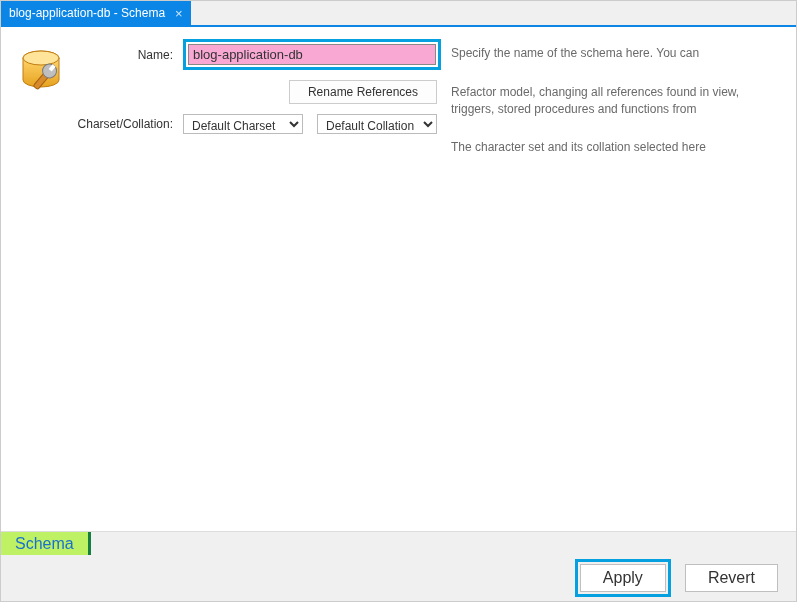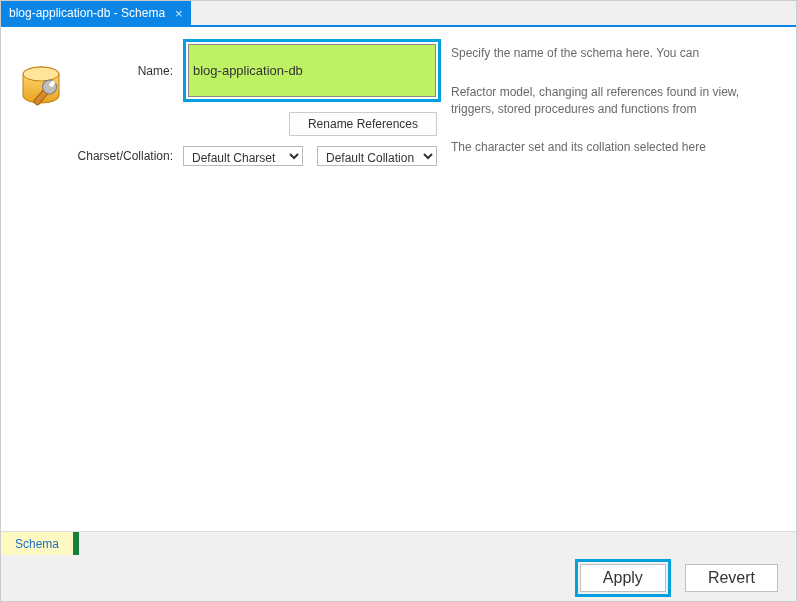--- a/index.html
+++ b/index.html
@@ -80,24 +80,24 @@
       grid-row: 1;
     }
     .hl-box {
       border: 3px solid #05a0e0;
       padding: 2px;
       display: inline-block;
     }
     .name-input {
       width: 248px;
       border: 1px solid #888;
-      padding: 18px 4px;
+      padding: 2px 4px;
       font-size: 13px;
       font-family: inherit;
-      background: #bef264;
+      background: #f9a8d4;
       color: #333;
     }
     .rename-btn {
       grid-column: 2 / span 2;
       grid-row: 2;
       justify-self: end;
       background: #fdfdfd;
       border: 1px solid #ccc;
       padding: 4px 18px;
       font-size: 12px;
@@ -133,25 +133,25 @@
       line-height: 1.4;
     }
     .bottom-tabs {
       height: 24px;
       background: #f0f0f0;
       border-top: 1px solid #ddd;
       display: flex;
       align-items: stretch;
     }
     .bottom-tab {
-      background: #fef9c3;
+      background: #bef264;
       color: #1a6fcf;
       padding: 4px 14px;
-      font-size: 12px;
-      border-right: 6px solid #15803d;
+      font-size: 16px;
+      border-right: 3px solid #15803d;
       display: flex;
       align-items: center;
     }
     .footer {
       height: 46px;
       background: #f0f0f0;
       display: flex;
       justify-content: flex-end;
       align-items: center;
       gap: 14px;

